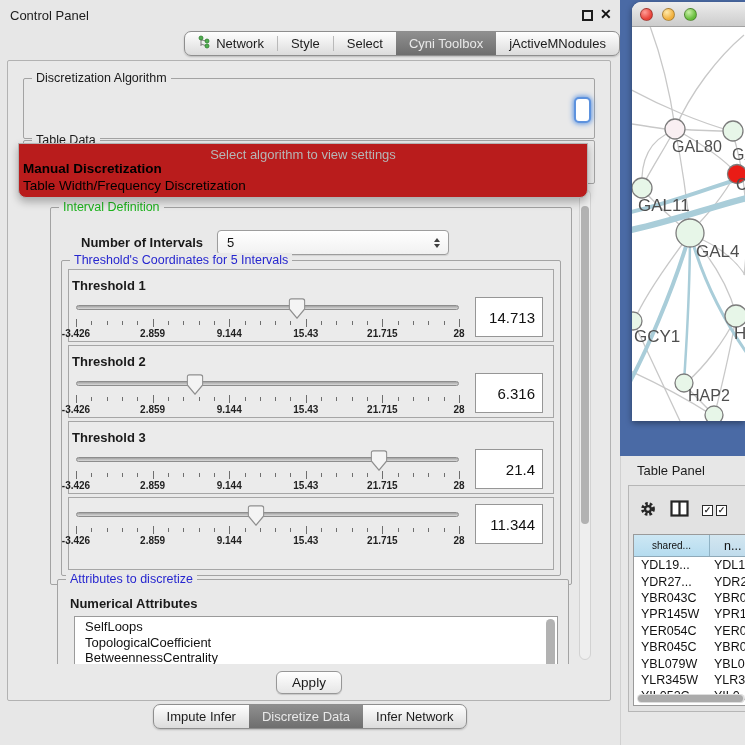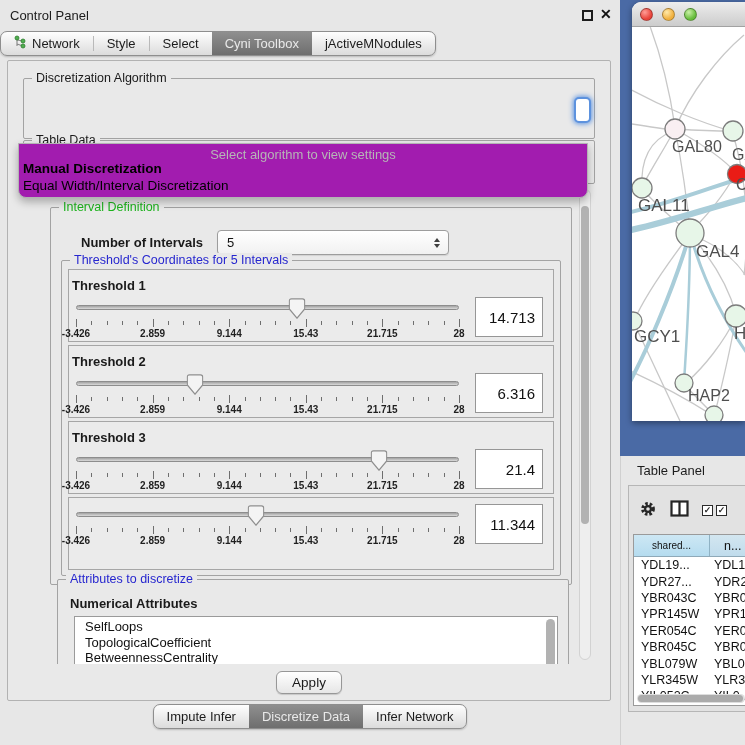--- a/index.html
+++ b/index.html
@@ -6,21 +6,21 @@
   html,body { width:745px; height:745px; overflow:hidden; }
   body { background:#e7e7e7; font-family:"Liberation Sans", sans-serif; color:#1a1a1a; position:relative; }
 
   
   .control-panel { position:absolute; left:0; top:0; width:620px; height:733px; background:#e7e7e7; }
   .cp-titlebar { position:absolute; left:0; top:0; width:100%; height:28px; }
   .cp-title { position:absolute; left:10px; top:8px; font-size:13px; color:#1c1c1c; }
   .float-btn { position:absolute; left:582px; top:10px; width:11px; height:11px; border:2px solid #1c1c1c; background:transparent; }
   .close-btn { position:absolute; left:600px; top:6px; font-size:14px; font-weight:bold; color:#111; }
 
-  .cp-tabs { position:absolute; left:0; top:31px; width:100%; display:flex; justify-content:flex-start; }
+  .cp-tabs { position:absolute; left:0; top:31px; width:100%; display:flex; justify-content:flex-end; }
   .tabstrip { display:flex; align-items:stretch; border:1px solid #8e8e8e; border-radius:7px; overflow:hidden; height:25px;
               background:linear-gradient(#fefefe,#dcdcdc); box-shadow:0 1px 2px rgba(0,0,0,.2); }
   .tabseg { display:flex; align-items:center; padding:0 13px; font-size:13px; color:#1c1c1c; white-space:nowrap; }
   .tabseg.dark { background:linear-gradient(#8f8f8f,#6e6e6e); color:#e9e9e9; }
   .tabdiv { width:1px; background:#b9b9b9; margin:4px 0; }
   .net-glyph { margin-right:6px; }
 
   .cp-main { position:absolute; left:7px; top:60px; width:604px; height:641px; border:1px solid #b2b2b2; border-radius:2px; background:#e9e9e9; }
 
   .fs { position:relative; border:1px solid #a3a3a3; border-radius:2px; }
@@ -35,21 +35,21 @@
 
   .combo { position:relative; background:linear-gradient(#ffffff,#f1f1f1); border:1px solid #9d9d9d; border-radius:4px;
            height:25px; display:flex; align-items:center; padding:0 26px 0 9px; font-size:13px; color:#111;
            box-shadow:0 1px 1px rgba(0,0,0,.1); }
   .spin { position:absolute; right:8px; top:50%; transform:translateY(-50%); display:flex; flex-direction:column; gap:2px; }
   .tri-up { width:0; height:0; border-left:3.5px solid transparent; border-right:3.5px solid transparent; border-bottom:4.5px solid #3f3f3f; }
   .tri-dn { width:0; height:0; border-left:3.5px solid transparent; border-right:3.5px solid transparent; border-top:4.5px solid #3f3f3f; }
   .tdata-combo { position:absolute; left:12px; top:12px; width:548px; }
 
   
-  .algo-popup { position:absolute; left:10px; top:82px; width:570px; height:55px; background:#a21caf; z-index:50;
+  .algo-popup { position:absolute; left:10px; top:82px; width:570px; height:55px; background:#b91c1c; z-index:50;
                 border:1px solid #b3b3b3; border-radius:0 0 8px 8px; box-shadow:0 4px 9px rgba(0,0,0,.28); overflow:hidden; }
   .pp-ph  { color:#b6b6b6; text-align:center; font-size:13px; padding-top:3px; height:17px; }
   .pp-it1 { font-weight:bold; font-size:13.5px; padding-left:4px; height:17px; color:#000; }
   .pp-it2 { font-size:13.5px; padding-left:4px; height:17px; color:#000; }
 
   
   .viewport { position:absolute; left:6px; top:126px; width:580px; height:477px; overflow:hidden; }
   .vscroll { position:absolute; right:3px; top:2px; width:12px; height:471px; background:#eeeeee; border:1px solid #d2d2d2; border-radius:6px; }
   .vscroll .thumbv { position:absolute; left:1px; top:16px; width:8px; height:318px; background:#b2b2b2; border-radius:5px; }
 
@@ -162,21 +162,21 @@
   <div class="cp-main">
 
     <div class="fs grp-disc">
       <span class="legend">Discretization Algorithm</span>
     </div>
     <div class="focus-tip"></div>
 
     <div class="algo-popup">
       <div class="pp-ph">Select algorithm to view settings</div>
       <div class="pp-it1">Manual Discretization</div>
-      <div class="pp-it2">Equal Width/Interval Discretization</div>
+      <div class="pp-it2">Table Width/Frequency Discretization</div>
     </div>
 
     <div class="fs grp-tdata">
       <span class="legend">Table Data</span>
       <div class="combo tdata-combo">
         <span>galFiltered.sif default node</span>
         <span class="spin">
             <i class="tri-up"></i>
             <i class="tri-dn"></i>
           </span>

